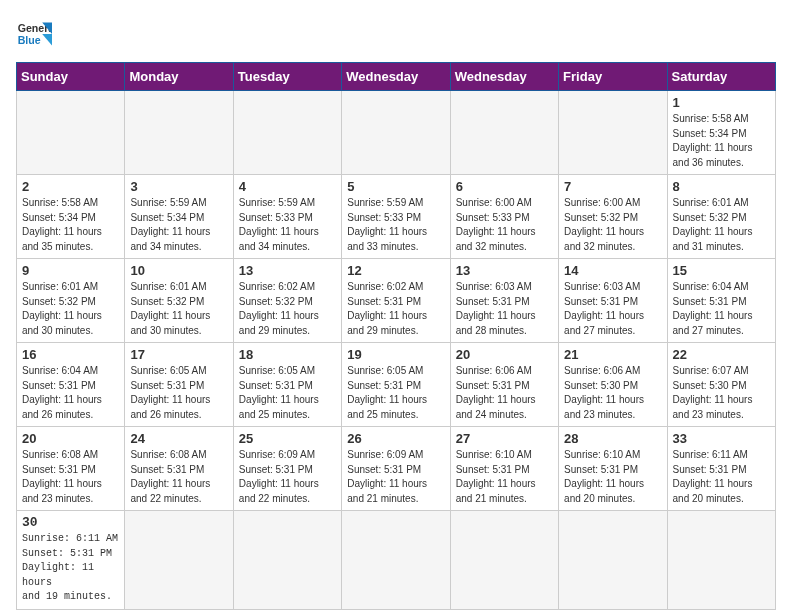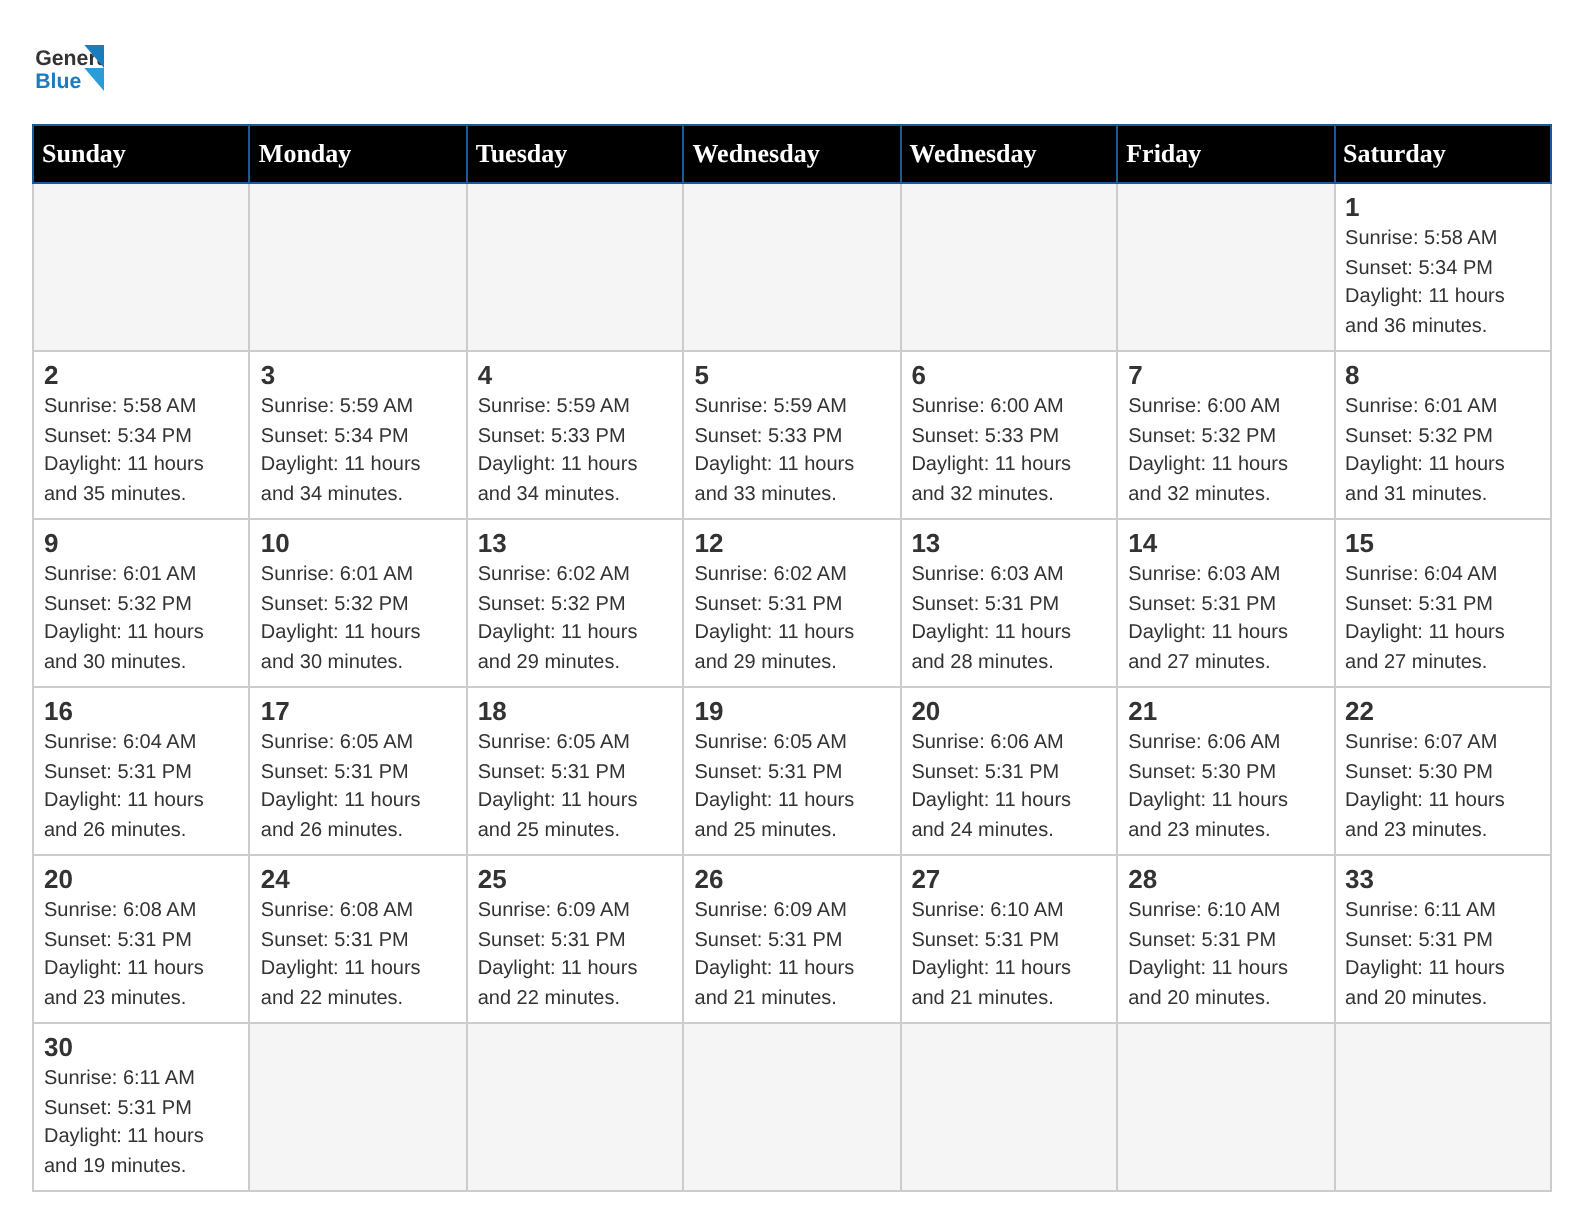--- a/index.html
+++ b/index.html
@@ -37,28 +37,27 @@
     .location {
       font-size: 15px;
       color: #555;
     }
     .calendar {
       width: 100%;
       border-collapse: collapse;
       border: 1px solid #ccc;
     }
     .calendar th {
-      background: #000000;
+      background: #701a75;
       color: #fff;
       font-size: 13px;
       padding: 6px 4px;
       text-align: left;
       border: 1px solid #1a5a9a;
       font-weight: bold;
-      font-family: Liberation Serif, serif;
     }
     .calendar td {
       border: 1px solid #ccc;
       vertical-align: top;
       padding: 4px 5px;
       width: 108px;
       min-height: 80px;
       font-size: 10.5px;
       color: #333;
       background: #fff;
@@ -72,20 +71,21 @@
       margin-bottom: 2px;
       display: block;
     }
     .day-info {
       font-size: 10px;
       line-height: 1.45;
       color: #333;
     }
     .last-row td {
       height: 60px;
+      font-family: Liberation Mono, monospace;
     }
   </style>
 </head>
 <body>
 
 <div class="header">
   <div class="logo">
     <svg class="logo-icon" viewBox="0 0 44 44" xmlns="http://www.w3.org/2000/svg">
       <text x="2" y="20" font-size="13" font-weight="bold" fill="#333" font-family="Arial">General</text>
       <text x="2" y="34" font-size="13" font-weight="bold" fill="#1a7bbf" font-family="Arial">Blue</text>

